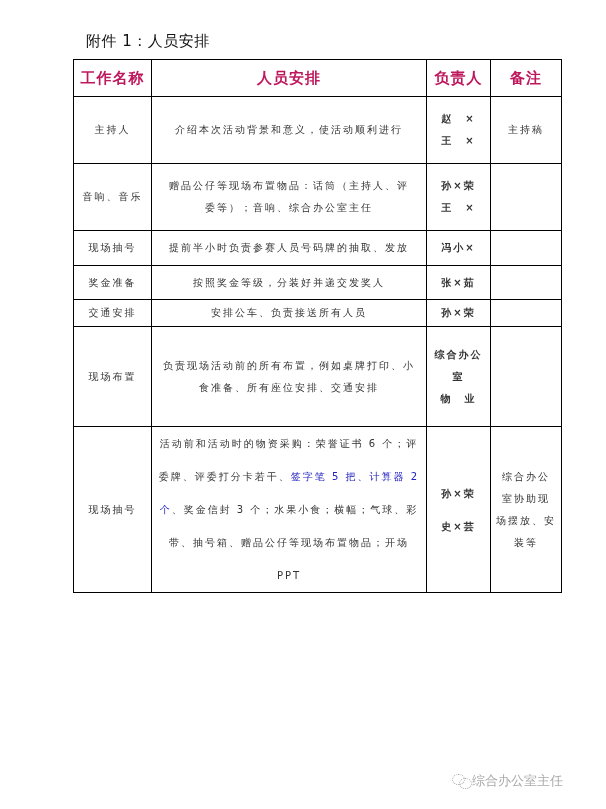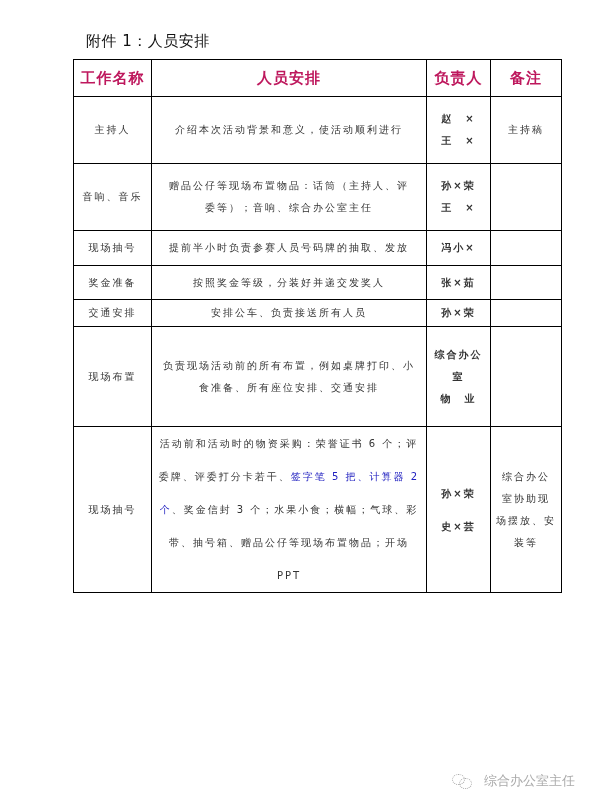--- a/index.html
+++ b/index.html
@@ -8,21 +8,21 @@
   table.plan { position:absolute; left:73px; top:59px; width:488px; border-collapse:collapse; table-layout:fixed; }
   table.plan td, table.plan th { border:1.3px solid #000; text-align:center; vertical-align:middle; padding:0 4px; }
   table.plan th { font-size:15px; font-weight:bold; color:#be185d; height:36px; letter-spacing:1px; font-family:"DejaVu Serif", serif; }
   table.plan td { font-size:10px; color:#333; letter-spacing:2px; line-height:22px; }
   td.content { line-height:30px; }
   td.person { font-weight:bold; font-size:11px; color:#111; letter-spacing:3px; line-height:30px; }
   td.person.left { text-align:left; padding-left:6px; }
   .line { display:block; }
   .blue { color:#2020c0; }
   td.note { line-height:33px; }
-  .watermark { position:absolute; left:452px; top:772px; font-size:13px; color:#aaa; display:flex; align-items:center; gap:12px; }
+  .watermark { position:absolute; left:452px; top:772px; font-size:13px; color:#aaa; display:flex; align-items:center; gap:0; }
   .wm-icon { width:20px; height:14px; position:relative; }
   .wm-icon span { position:absolute; border:1px dotted #aaa; border-radius:50%; }
 </style>
 </head>
 <body>
 
 <div class="title">附件 1：人员安排</div>
 
 <table class="plan">
   <colgroup>

